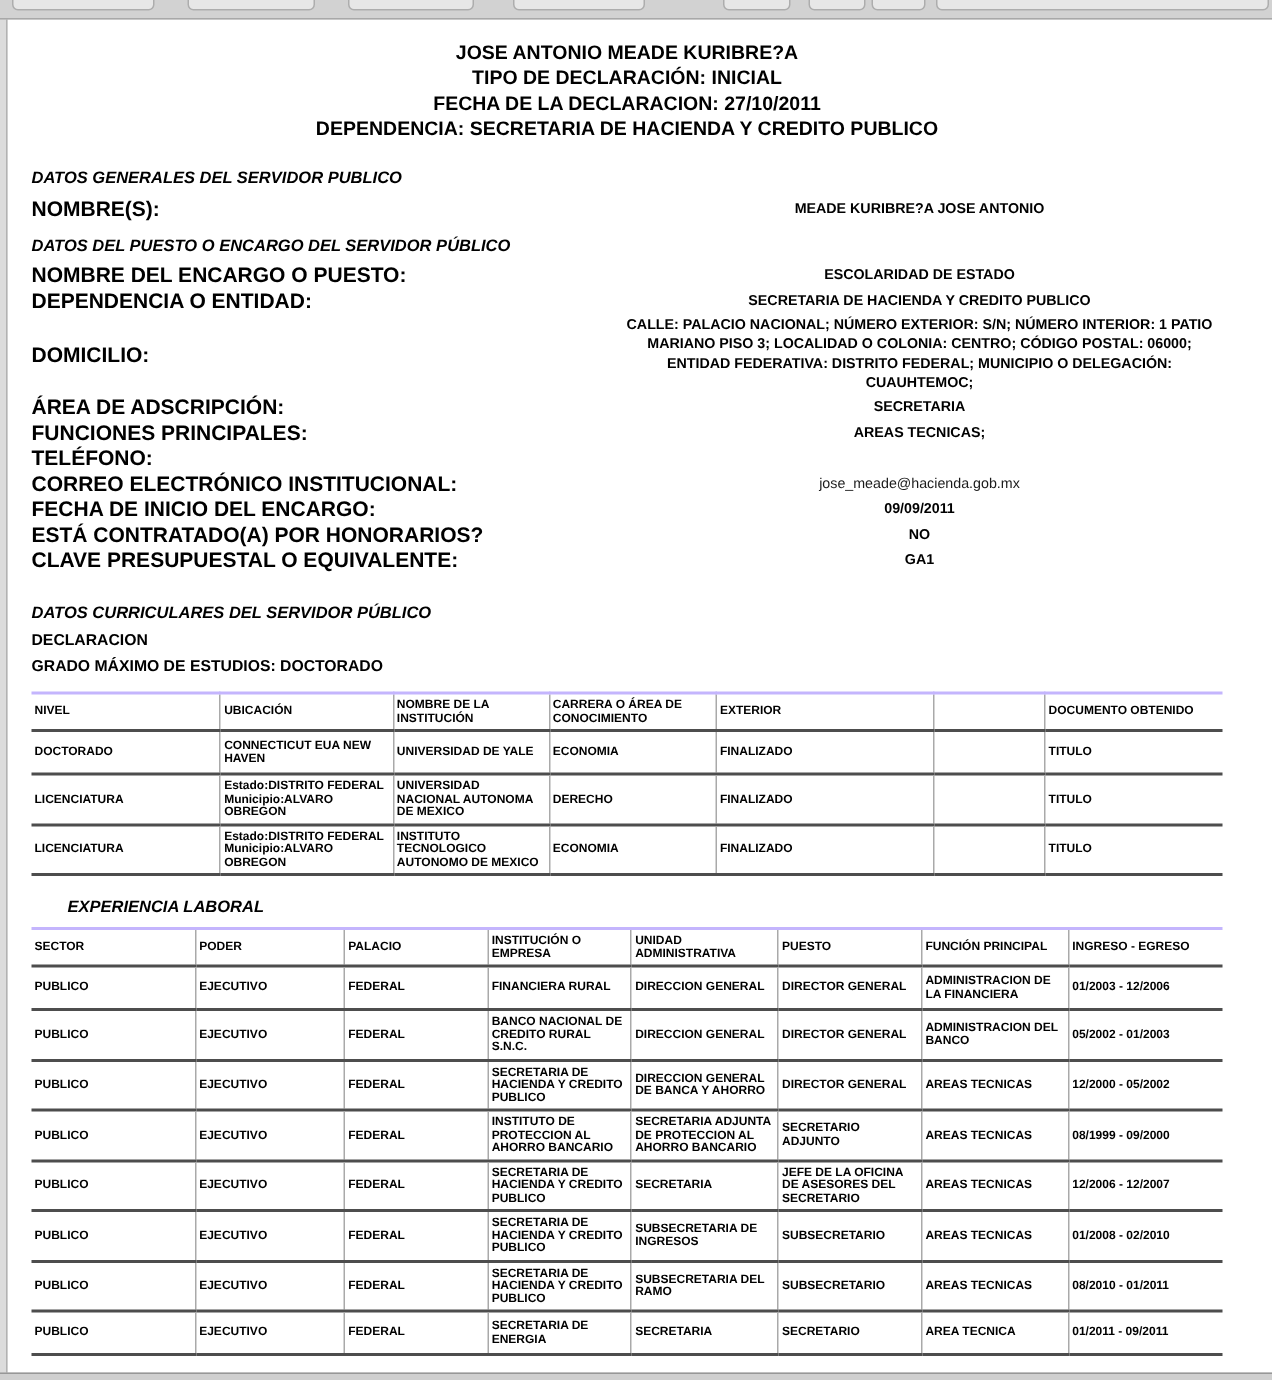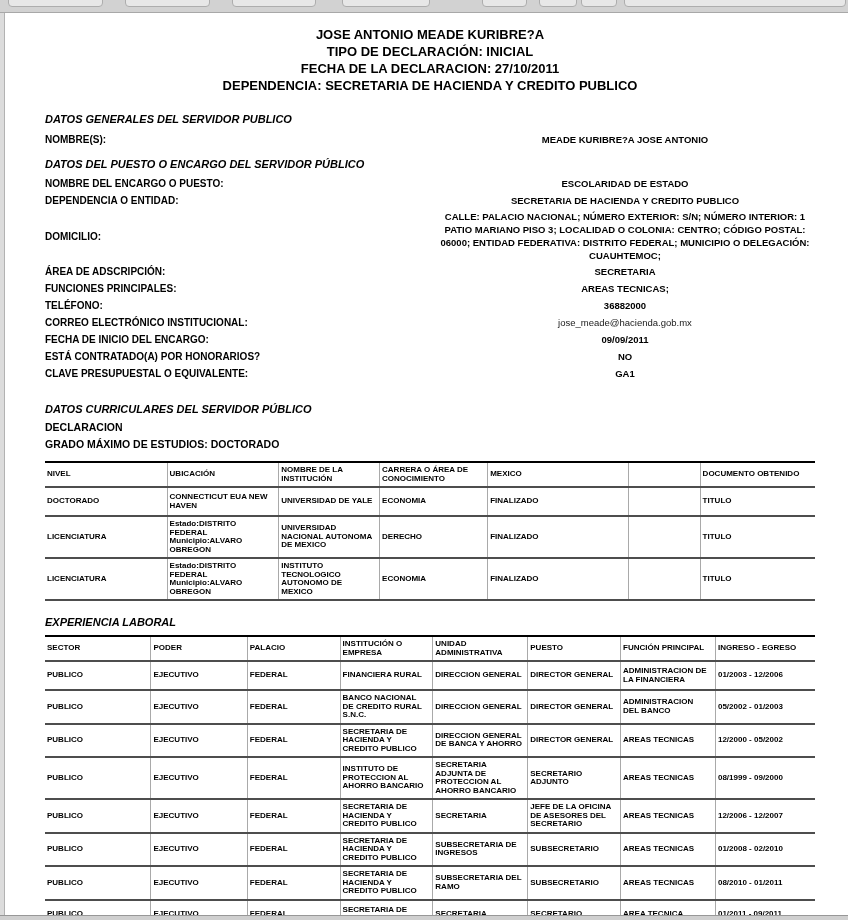--- a/index.html
+++ b/index.html
@@ -21,41 +21,41 @@
     position:absolute;top:12px;left:0;width:4px;bottom:0;
     background:#dcdcdc;border-right:1px solid #b2b2b2;z-index:4;
   }
   .edge-bottom{
     position:absolute;left:0;bottom:0;width:848px;height:4px;
     background:#cfcfcf;border-top:1px solid #979797;z-index:4;
   }
   
   .page{
     position:absolute;top:12px;left:5px;right:0;bottom:4px;
-    background:#fff;padding:0 33px 0 40px;box-sizing:border-box;overflow:hidden;
+    background:#fff;padding:0 33px 0 16px;box-sizing:border-box;overflow:hidden;
   }
   .doc-header{margin-top:14px;text-align:center;}
   .doc-header div{font-size:13px;font-weight:bold;line-height:17px;}
   h2{font-size:11px;font-weight:bold;margin:0;line-height:14px;font-style:italic;}
   .h2-generales{margin-top:18px;}
   .h2-puesto{margin-top:9px;}
   .h2-curriculares{margin-top:20px;}
-  .h2-experiencia{margin-top:14px;}
+  .h2-experiencia{margin-top:14px;margin-left:24px;}
   h3{font-size:10.5px;font-weight:bold;margin:0;line-height:13px;}
   .h3-escolaridad{margin-top:5px;}
   .h3-grado{margin-top:4px;}
   .fields{margin-top:4px;}
   .fields.first{margin-top:5px;}
   .frow{display:flex;align-items:center;min-height:15px;padding:1px 0;}
-  .flabel{flex:0 0 390px;font-size:10px;font-weight:bold;line-height:13px;}
+  .flabel{flex:0 0 390px;font-size:14px;font-weight:bold;line-height:13px;}
   .fvalue{flex:1;font-size:9.5px;font-weight:bold;line-height:13px;text-align:center;}
   .fvalue.plain{font-weight:normal;color:#1a1a1a;}
   table{
     width:100%;border-collapse:collapse;table-layout:fixed;
-    border-top:2px solid #000000;
+    border-top:2px solid #c4b5fd;
   }
   .edu-table{margin-top:10px;}
   .exp-table{margin-top:6px;}
   th,td{
     font-size:8px;line-height:8.5px;text-align:left;vertical-align:middle;
     padding:3px 4px 3px 2px;word-wrap:break-word;
     border-bottom:2px solid #4d4d4d;
   }
   th{font-weight:bold;height:17px;}
   td{font-weight:bold;height:21px;}
@@ -126,21 +126,20 @@
       <div class="frow">
         <div class="flabel">ÁREA DE ADSCRIPCIÓN:</div>
         <div class="fvalue">SECRETARIA</div>
       </div>
       <div class="frow">
         <div class="flabel">FUNCIONES PRINCIPALES:</div>
         <div class="fvalue">AREAS TECNICAS;</div>
       </div>
       <div class="frow">
         <div class="flabel">TELÉFONO:</div>
-        <div class="fvalue">36882000</div>
       </div>
       <div class="frow">
         <div class="flabel">CORREO ELECTRÓNICO INSTITUCIONAL:</div>
         <div class="fvalue plain">jose_meade@hacienda.gob.mx</div>
       </div>
       <div class="frow">
         <div class="flabel">FECHA DE INICIO DEL ENCARGO:</div>
         <div class="fvalue">09/09/2011</div>
       </div>
       <div class="frow">
@@ -156,21 +155,21 @@
   <h2 class="h2-curriculares">DATOS CURRICULARES DEL SERVIDOR PÚBLICO</h2>
   <h3 class="h3-escolaridad">DECLARACION</h3>
   <h3 class="h3-grado">GRADO MÁXIMO DE ESTUDIOS: DOCTORADO</h3>
   <table class="edu-table">
       <thead>
         <tr>
           <th>NIVEL</th>
           <th>UBICACIÓN</th>
           <th>NOMBRE DE LA INSTITUCIÓN</th>
           <th>CARRERA O ÁREA DE CONOCIMIENTO</th>
-          <th>MEXICO</th>
+          <th>EXTERIOR</th>
           <th></th>
           <th>DOCUMENTO OBTENIDO</th>
         </tr>
       </thead>
       <tbody>
         <tr>
           <td>DOCTORADO</td>
           <td>CONNECTICUT EUA NEW HAVEN</td>
           <td>UNIVERSIDAD DE YALE</td>
           <td>ECONOMIA</td>

